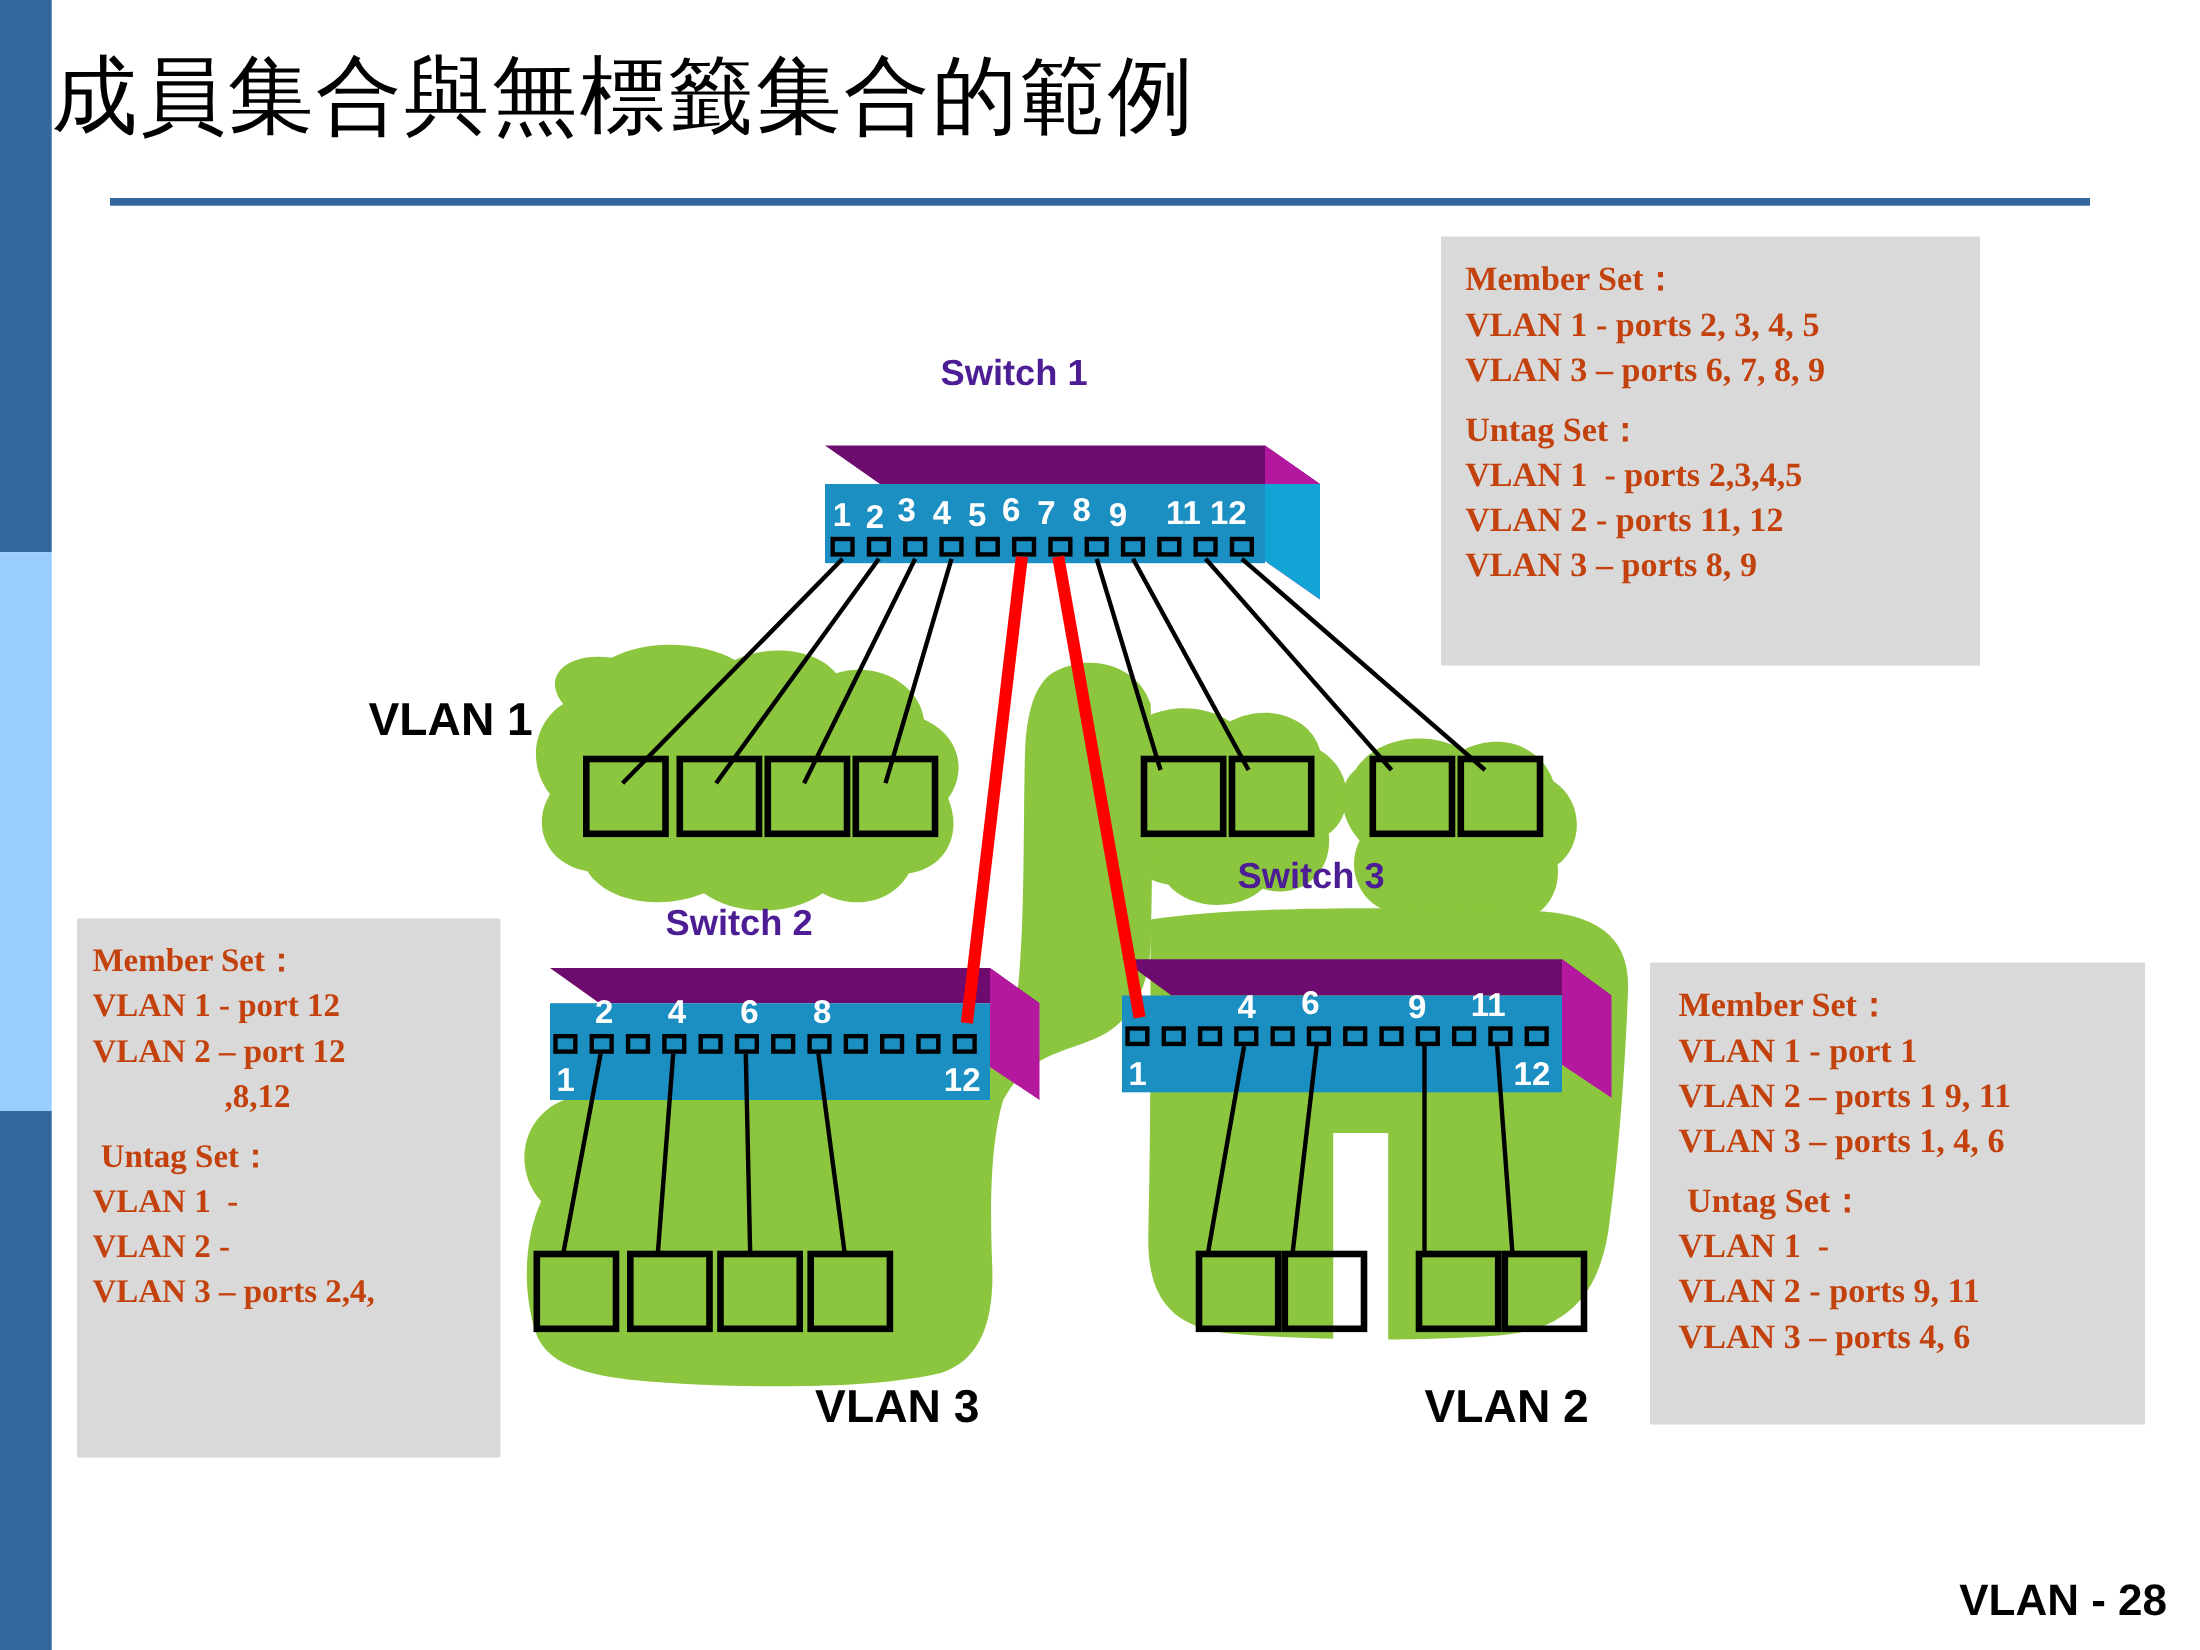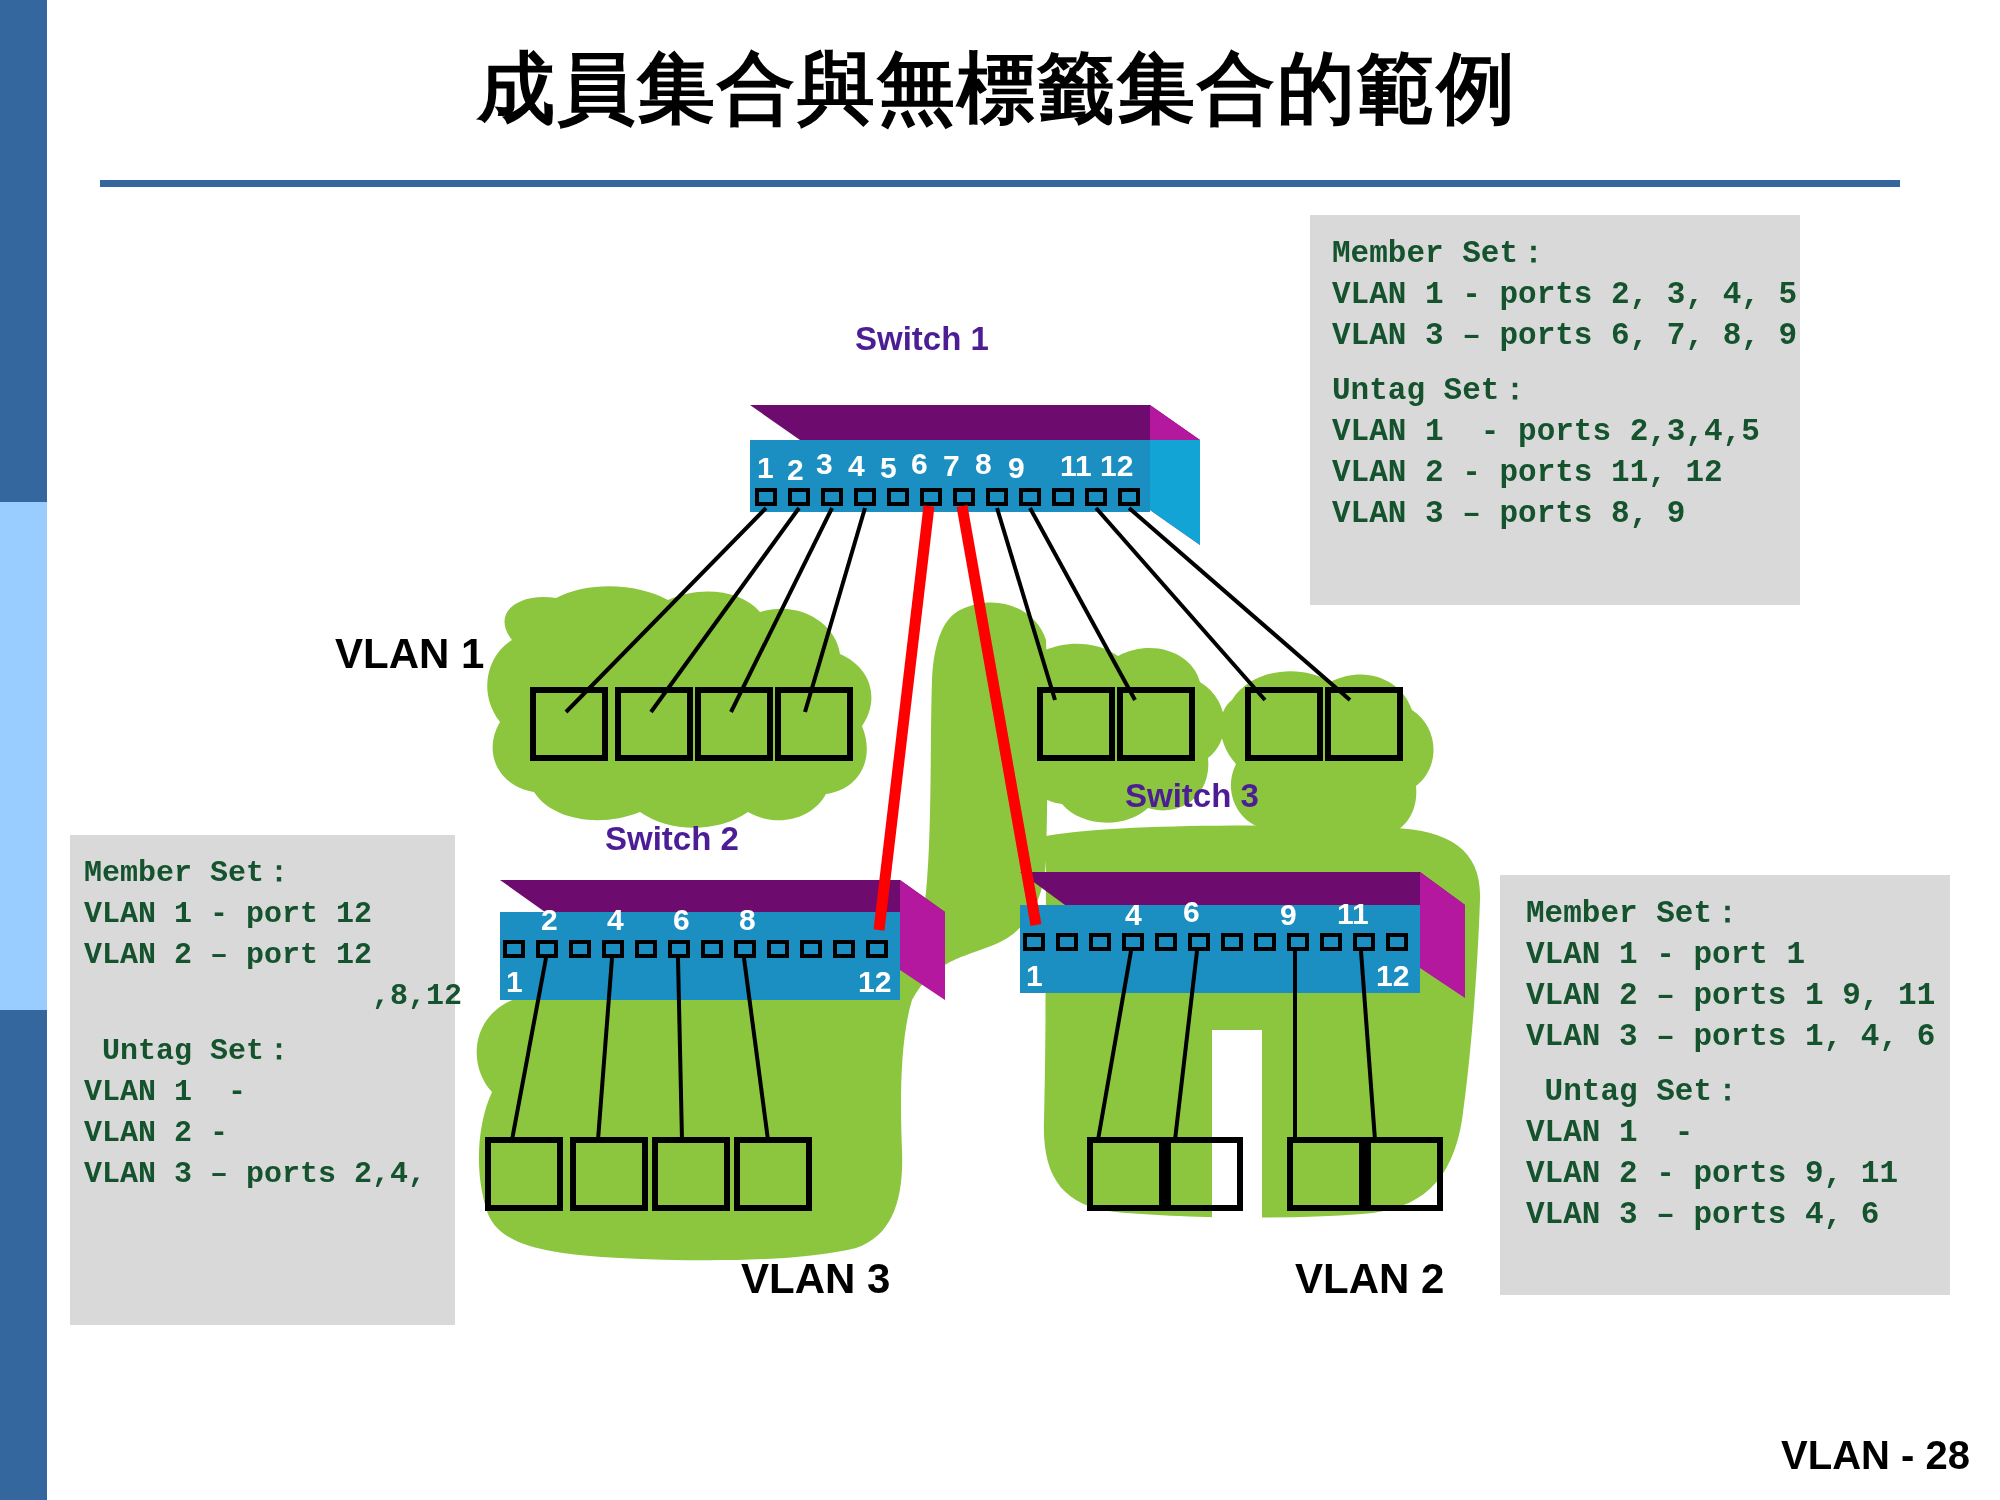--- a/index.html
+++ b/index.html
@@ -13,36 +13,36 @@
   
   .sidebar{position:absolute;left:0;top:0;width:47px;height:1500px;}
   .sb-seg{position:absolute;left:0;width:47px;}
   .sb-dark-top{top:0;height:502px;background:#33679E;}
   .sb-light{top:502px;height:508px;background:#99CCFF;}
   .sb-dark-bot{top:1010px;height:490px;background:#33679E;}
 
   
   .title{
     position:absolute;left:47px;top:42px;width:1900px;
-    text-align:center;
+    text-align:left;
     font-family:"DejaVu Sans","Liberation Sans",sans-serif;
-    font-weight:bold;font-size:78px;line-height:92px;color:#000;
+    font-weight:normal;font-size:78px;line-height:92px;color:#000;
     letter-spacing:2px;
     white-space:nowrap;
   }
   .title-rule{
     position:absolute;left:100px;top:180px;width:1800px;height:7px;
     background:#33679E;
   }
 
   
   .infobox{
     position:absolute;background:#D9D9D9;
-    font-family:Liberation Mono, monospace;
-    color:#14532d;
+    font-family:Liberation Serif, serif;
+    color:#c2410c;
   }
   .infobox .ln{
     display:block;white-space:pre;
     font-size:31px;line-height:41px;font-weight:600;
   }
   .infobox .hd{font-weight:600;}
   .infobox .sp{height:14px;display:block;}
 
   #box-sw1{left:1310px;top:215px;width:490px;height:390px;padding:18px 0 0 22px;box-sizing:border-box;}
   #box-sw2{left:70px;top:835px;width:385px;height:490px;padding:18px 0 0 14px;box-sizing:border-box;}

